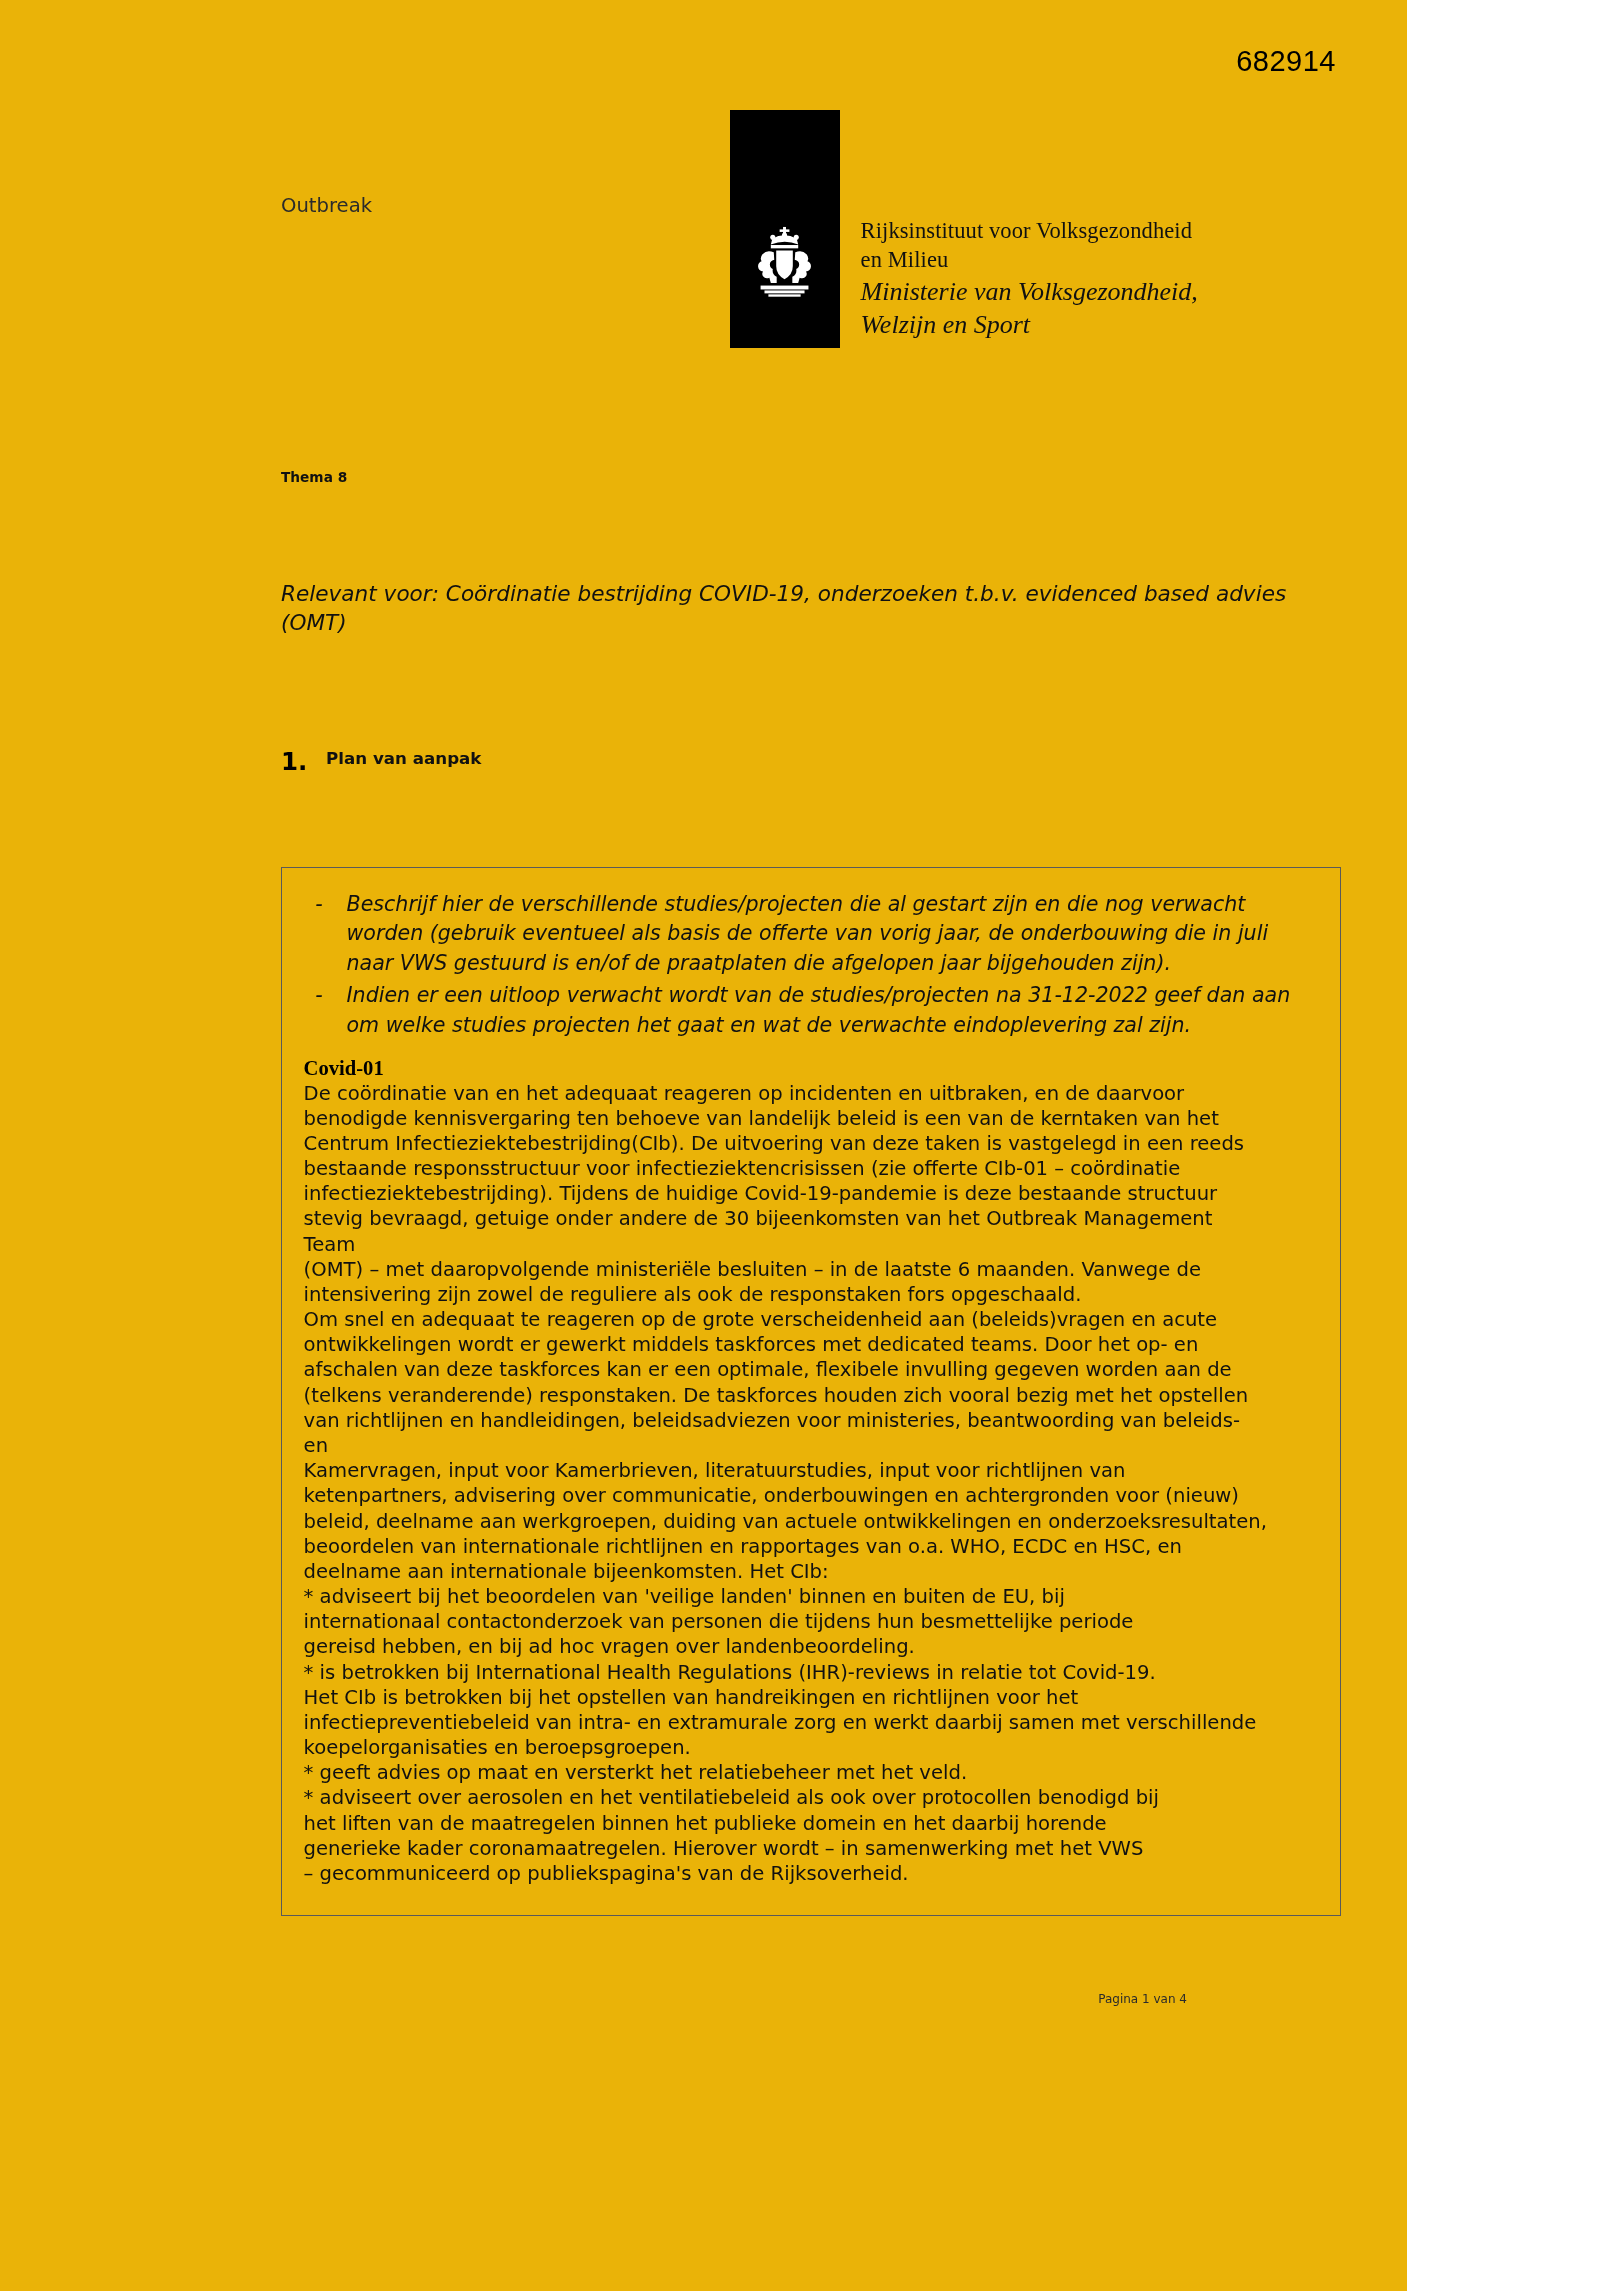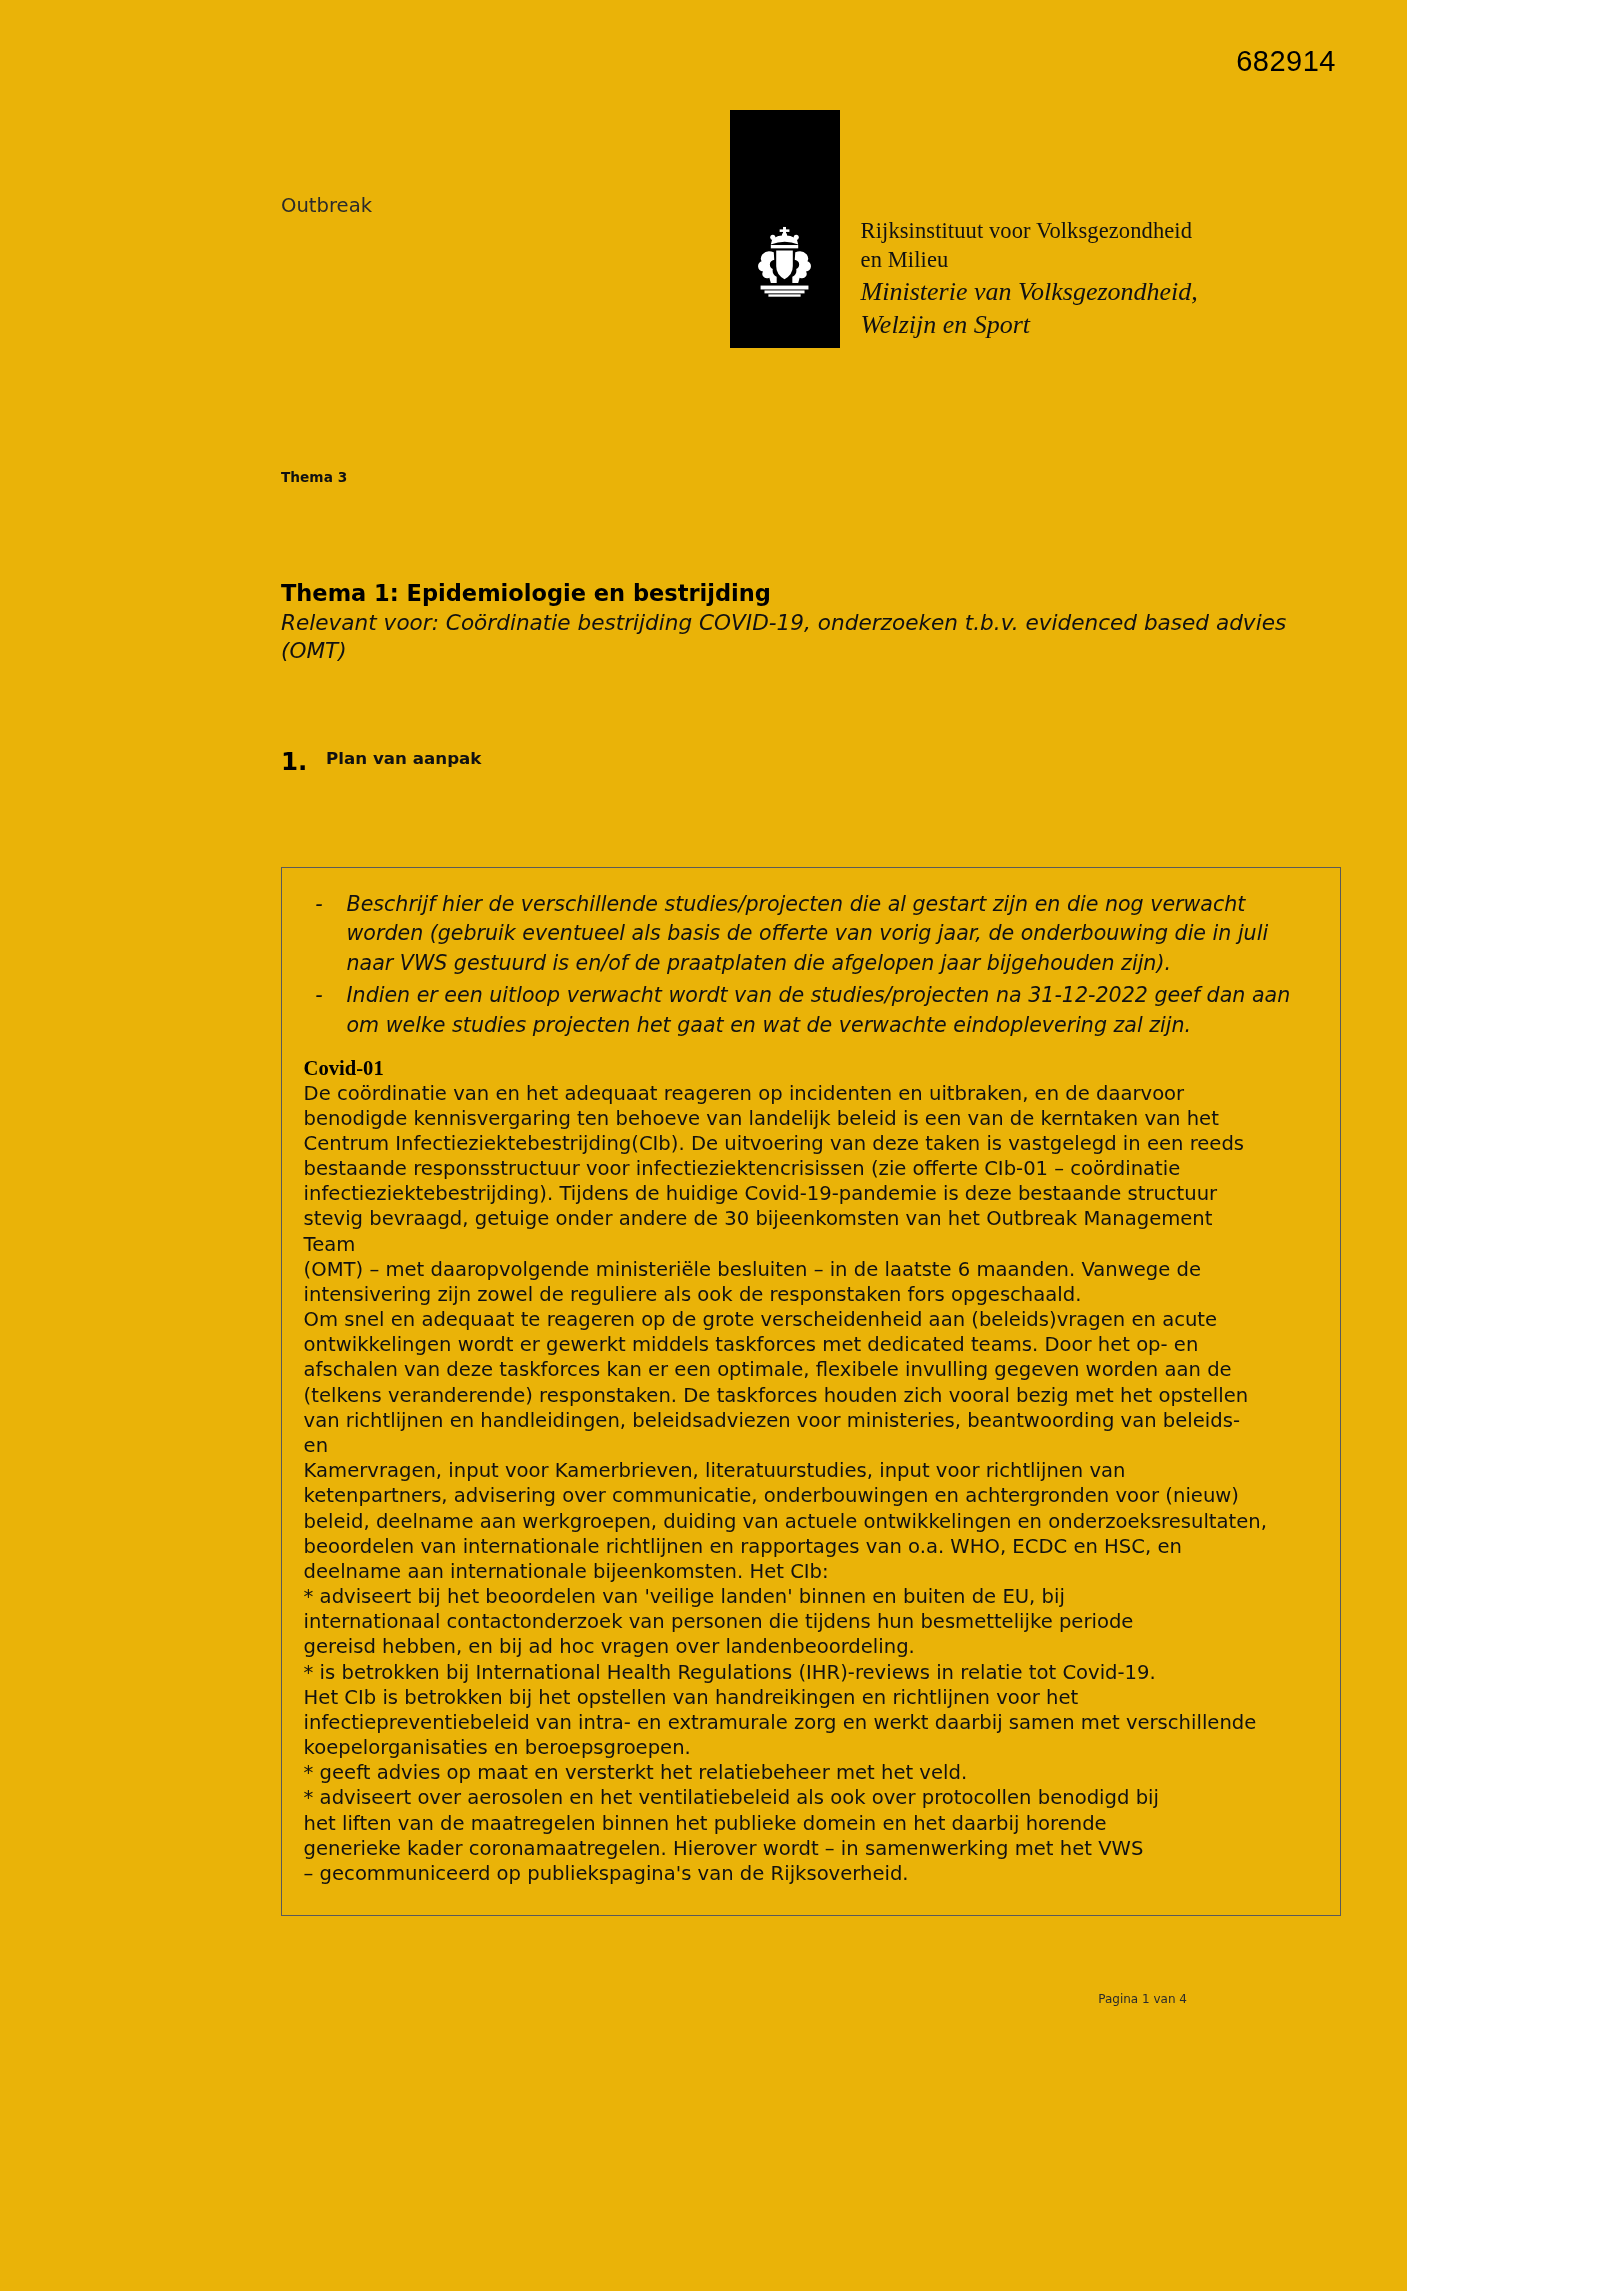--- a/index.html
+++ b/index.html
@@ -239,24 +239,23 @@
       </svg>
     </div>
     <div class="logo-text">
       <div class="l1">Rijksinstituut voor Volksgezondheid</div>
       <div class="l2">en Milieu</div>
       <div class="l3">Ministerie van Volksgezondheid,</div>
       <div class="l4">Welzijn en Sport</div>
     </div>
   </div>
 
-  <div class="running-head">Thema 3</div>
+  <div class="running-head">Thema 8</div>
 
   <div class="heading-block">
-    <div class="thema-title">Thema 1: Epidemiologie en bestrijding</div>
     <div class="thema-sub justify">Relevant voor: Coördinatie bestrijding COVID-19, onderzoeken t.b.v. evidenced based advies</div>
     <div class="thema-sub">(OMT)</div>
   </div>
 
   <div class="num-item">
     <div class="num">1.</div>
     <div class="num-label">Plan van aanpak</div>
   </div>
 
   <div class="content-box">

